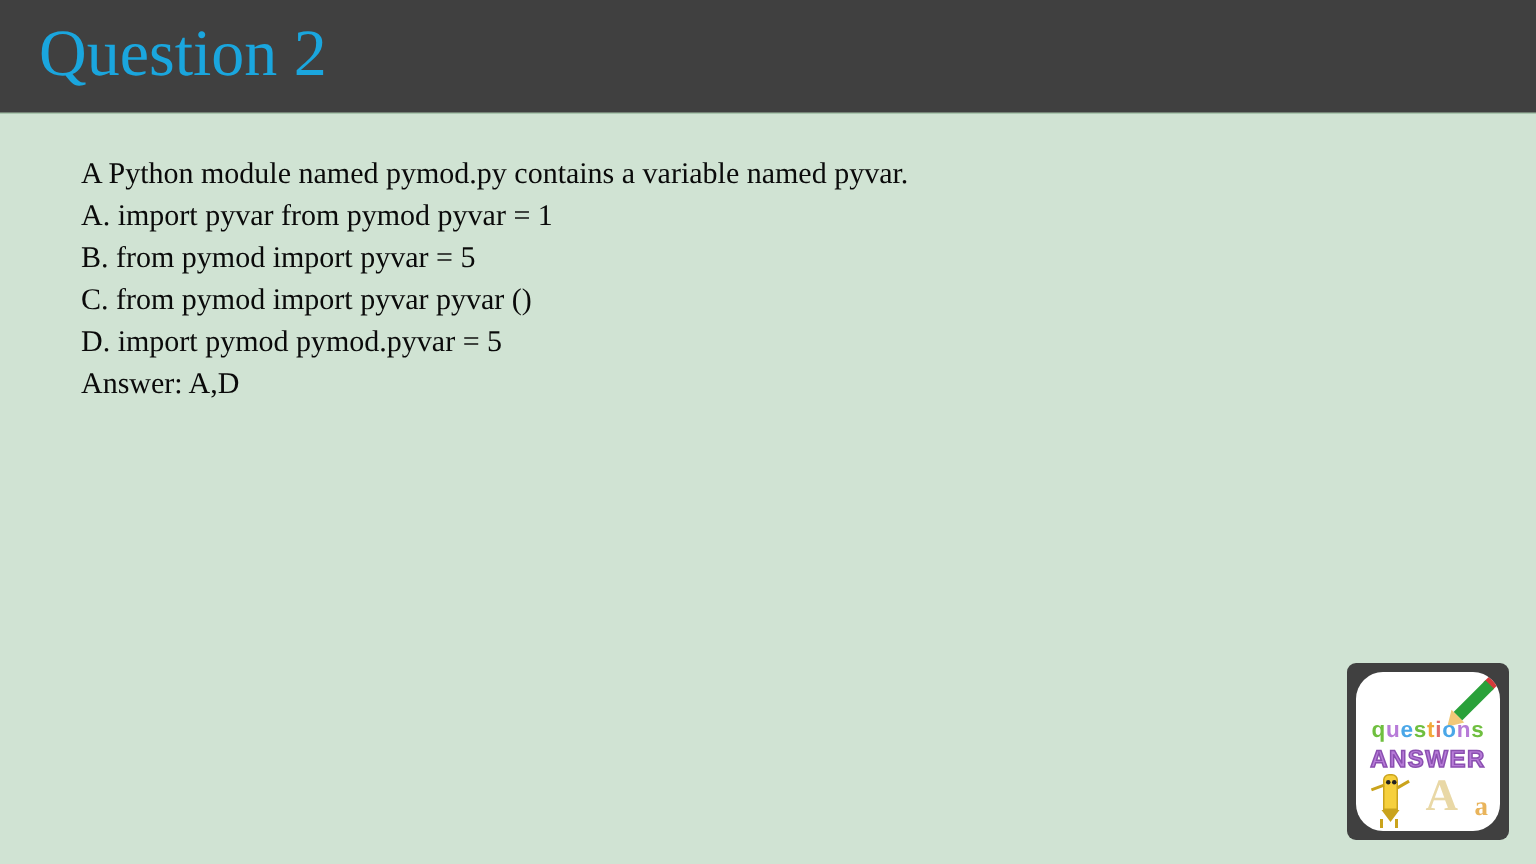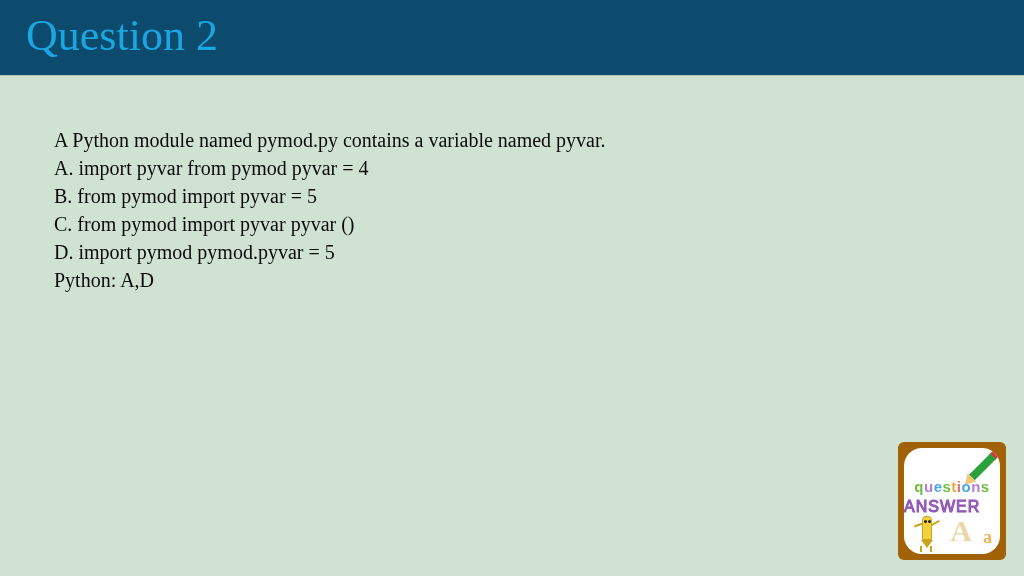--- a/index.html
+++ b/index.html
@@ -3,46 +3,45 @@
 <meta charset="utf-8">
 <style>
   * { margin: 0; padding: 0; box-sizing: border-box; }
   html, body { width: 1024px; height: 576px; overflow: hidden; }
   body {
     background: #d0e3d3;
     font-family: Georgia, 'Times New Roman', serif;
     position: relative;
   }
   .titlebar {
-    background: #0c4a6e;
+    background: #404040;
     border-bottom: 1px solid #a9c6ae;
     padding: 10px 26px 14px 26px;
   }
   .titlebar h1 {
     color: #1aa6de;
     font-size: 44px;
     font-weight: 400;
     font-family: Georgia, serif;
   }
   .content {
     padding: 26px 54px;
     color: #0a0a0a;
     font-size: 20px;
     line-height: 1.4;
     font-family: Georgia, serif;
-    margin-top: 24px;
   }
   .content p { margin: 0; }
   .badge {
     position: absolute;
     right: 18px;
     bottom: 16px;
     width: 108px;
     height: 118px;
-    background: #a16207;
+    background: #404040;
     border-radius: 6px;
     padding: 6px;
   }
   .badge-inner {
     width: 100%;
     height: 100%;
     background: #ffffff;
     border-radius: 18px;
     position: relative;
     overflow: hidden;
@@ -72,23 +71,23 @@
   .q-word span:nth-child(4){color:#6fbf3f;}
   .q-word span:nth-child(5){color:#f2a93b;}
   .q-word span:nth-child(6){color:#e06b6b;}
   .q-word span:nth-child(7){color:#4aa7e8;}
   .q-word span:nth-child(8){color:#b77bd8;}
   .q-word span:nth-child(9){color:#6fbf3f;}
   .a-word {
     position: absolute;
     top: 50px;
     width: 100%;
-    text-align: left;
+    text-align: center;
     font-family: Arial, sans-serif;
-    font-weight: 400;
+    font-weight: 700;
     font-size: 16px;
     color: #b77bd8;
     -webkit-text-stroke: 1px #8a4fb0;
     letter-spacing: 1px;
   }
   .mascot {
     position: absolute;
     left: 8px; bottom: 4px;
     width: 28px; height: 40px;
   }
@@ -118,25 +117,25 @@
 </style>
 </head>
 <body>
 
 <div class="titlebar">
   <h1>Question 2</h1>
 </div>
 
 <div class="content">
   <p>A Python module named pymod.py contains a variable named pyvar.</p>
-  <p>A. import pyvar from pymod pyvar = 4</p>
+  <p>A. import pyvar from pymod pyvar = 1</p>
   <p>B. from pymod import pyvar = 5</p>
   <p>C. from pymod import pyvar pyvar ()</p>
   <p>D. import pymod pymod.pyvar = 5</p>
-  <p>Python: A,D</p>
+  <p>Answer: A,D</p>
 </div>
 
 <div class="badge">
   <div class="badge-inner">
     <div class="pencil">
       <div class="ferrule"></div>
       <div class="shaft"></div>
       <div class="tip"></div>
     </div>
     <div class="q-word">

